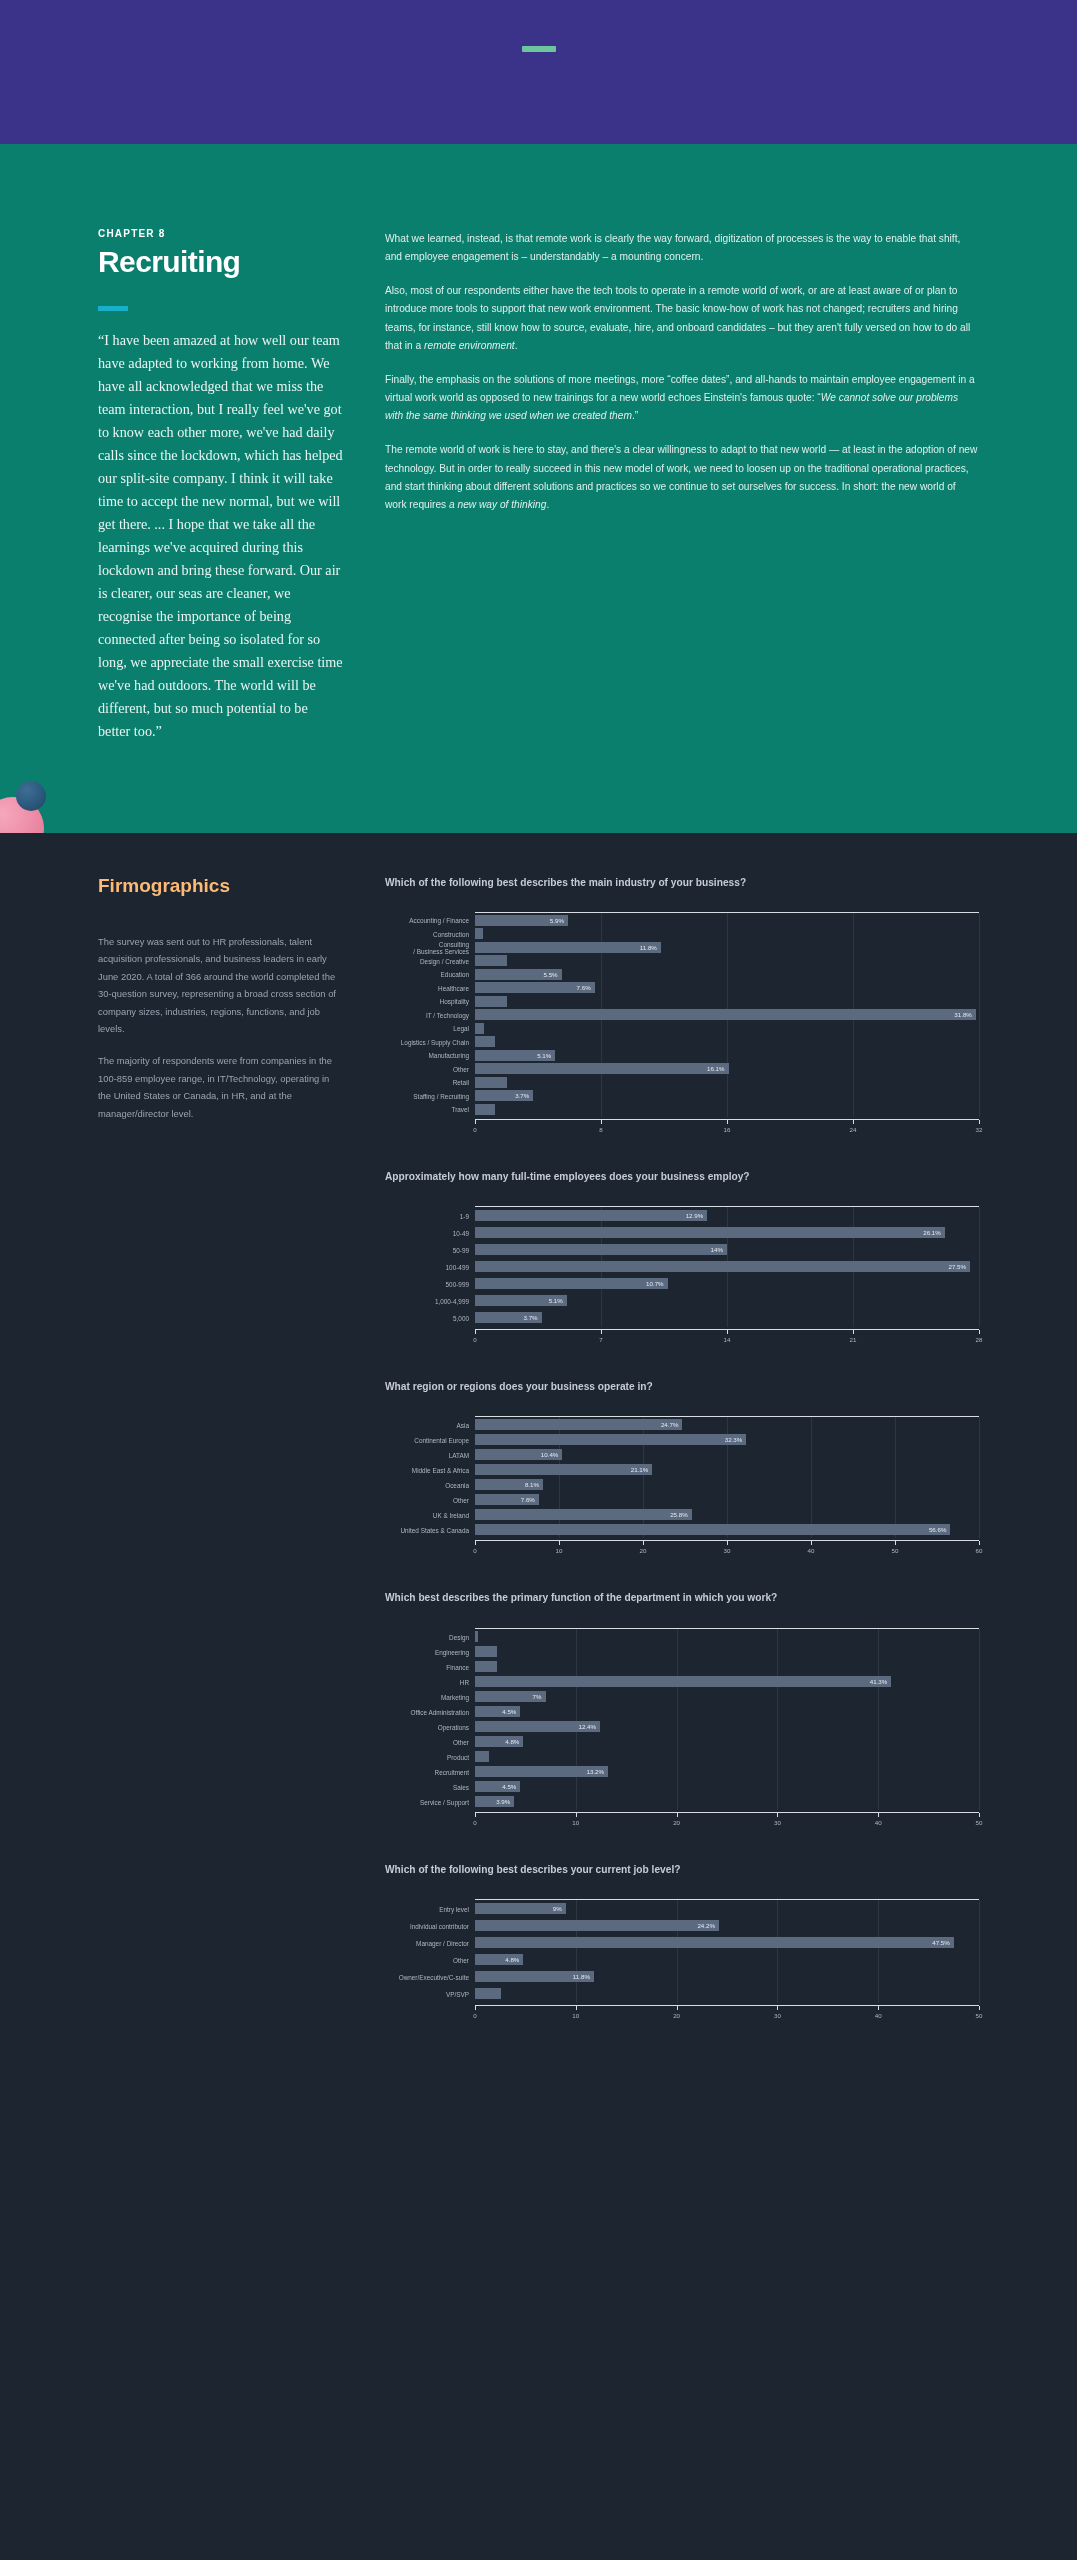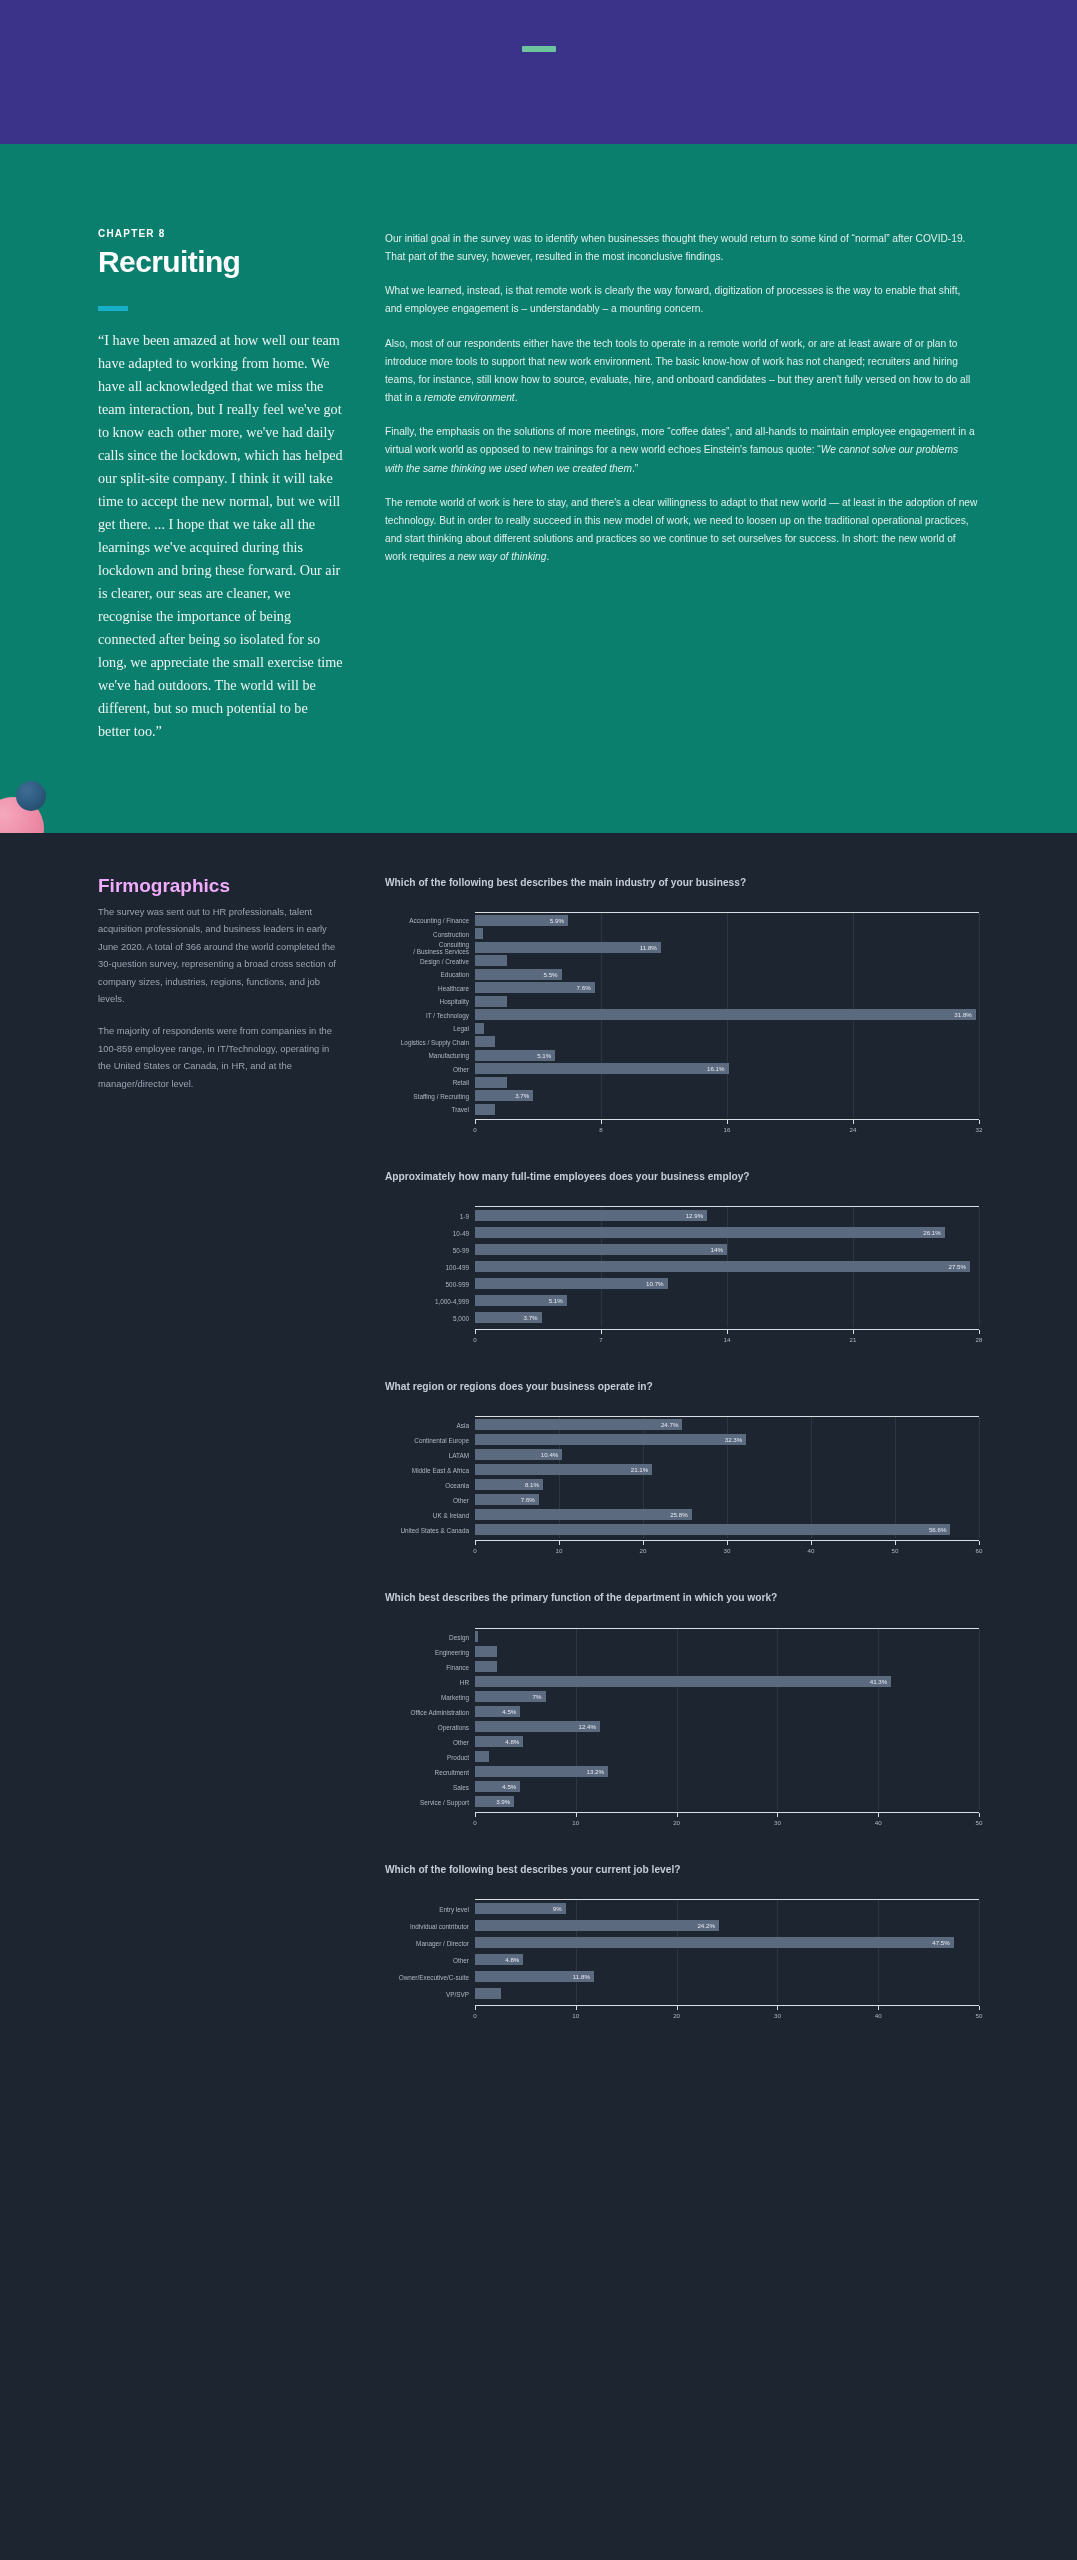--- a/index.html
+++ b/index.html
@@ -107,22 +107,22 @@
 
   
   .dark { background: #1d2530; padding: 42px 0 70px; }
   .dark .wrap { align-items: flex-start; }
   .firmo-col { width: 245px; flex: none; }
   .charts-col { flex: 1; }
 
   .firmo-title {
     font-size: 19px;
     font-weight: bold;
-    color: #f0abfc;
-    margin-bottom: 6px;
+    color: #fdba74;
+    margin-bottom: 36px;
   }
   .firmo-p {
     font-size: 9.4px;
     line-height: 1.85;
     color: #9aa4b2;
     margin-bottom: 15px;
   }
 
   
   .chart-block { margin-bottom: 34px; }
@@ -215,21 +215,20 @@
   <div class="sphere-pink"></div>
   <div class="sphere-blue"></div>
   <div class="wrap">
     <div class="col-left">
       <div class="chapter-kicker">CHAPTER 8</div>
       <h1 class="chapter-title">Recruiting</h1>
       <div class="tick-rule"></div>
       <p class="pull-quote">“I have been amazed at how well our team have adapted to working from home. We have all acknowledged that we miss the team interaction, but I really feel we've got to know each other more, we've had daily calls since the lockdown, which has helped our split-site company. I think it will take time to accept the new normal, but we will get there. ... I hope that we take all the learnings we've acquired during this lockdown and bring these forward. Our air is clearer, our seas are cleaner, we recognise the importance of being connected after being so isolated for so long, we appreciate the small exercise time we've had outdoors. The world will be different, but so much potential to be better too.”</p>
     </div>
     <div class="col-right">
-      <p class="body-p">Our initial goal in the survey was to identify when businesses thought they would return to some kind of “normal” after COVID-19. That part of the survey, however, resulted in the most inconclusive findings.</p>
       <p class="body-p">What we learned, instead, is that remote work is clearly the way forward, digitization of processes is the way to enable that shift, and employee engagement is – understandably – a mounting concern.</p>
       <p class="body-p"><span>Also, most of our respondents either have the tech tools to operate in a remote world of work, or are at least aware of or plan to introduce more tools to support that new work environment. The basic know-how of work has not changed; recruiters and hiring teams, for instance, still know how to source, evaluate, hire, and onboard candidates – but they aren't fully versed on how to do all that in a </span><em>remote environment</em><span>.</span></p>
       <p class="body-p"><span>Finally, the emphasis on the solutions of more meetings, more “coffee dates”, and all-hands to maintain employee engagement in a virtual work world as opposed to new trainings for a new world echoes Einstein's famous quote: “</span><em>We cannot solve our problems with the same thinking we used when we created them</em><span>.”</span></p>
       <p class="body-p"><span>The remote world of work is here to stay, and there's a clear willingness to adapt to that new world — at least in the adoption of new technology. But in order to really succeed in this new model of work, we need to loosen up on the traditional operational practices, and start thinking about different solutions and practices so we continue to set ourselves for success. In short: the new world of work requires </span><em>a new way of thinking</em><span>.</span></p>
     </div>
   </div>
 </section>
 
 <section class="dark">
   <div class="wrap">

